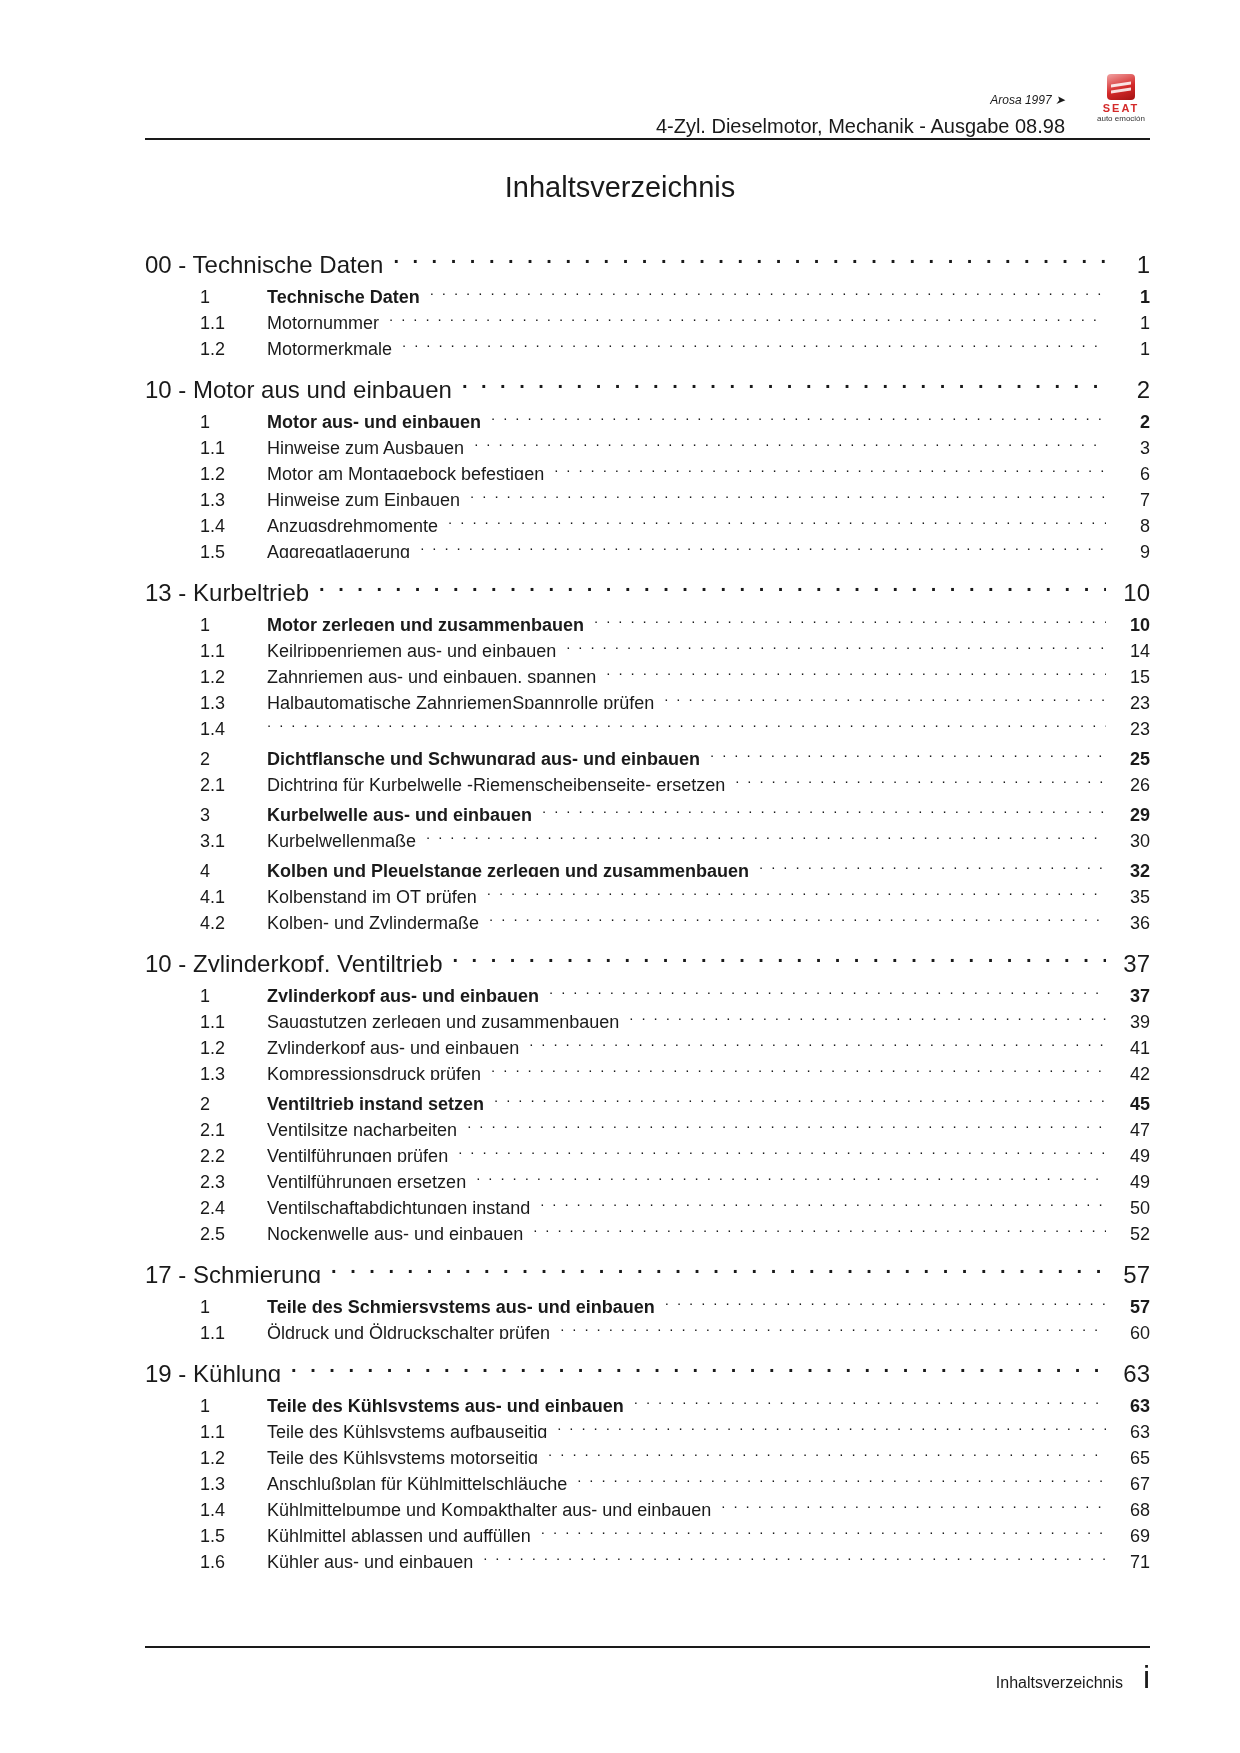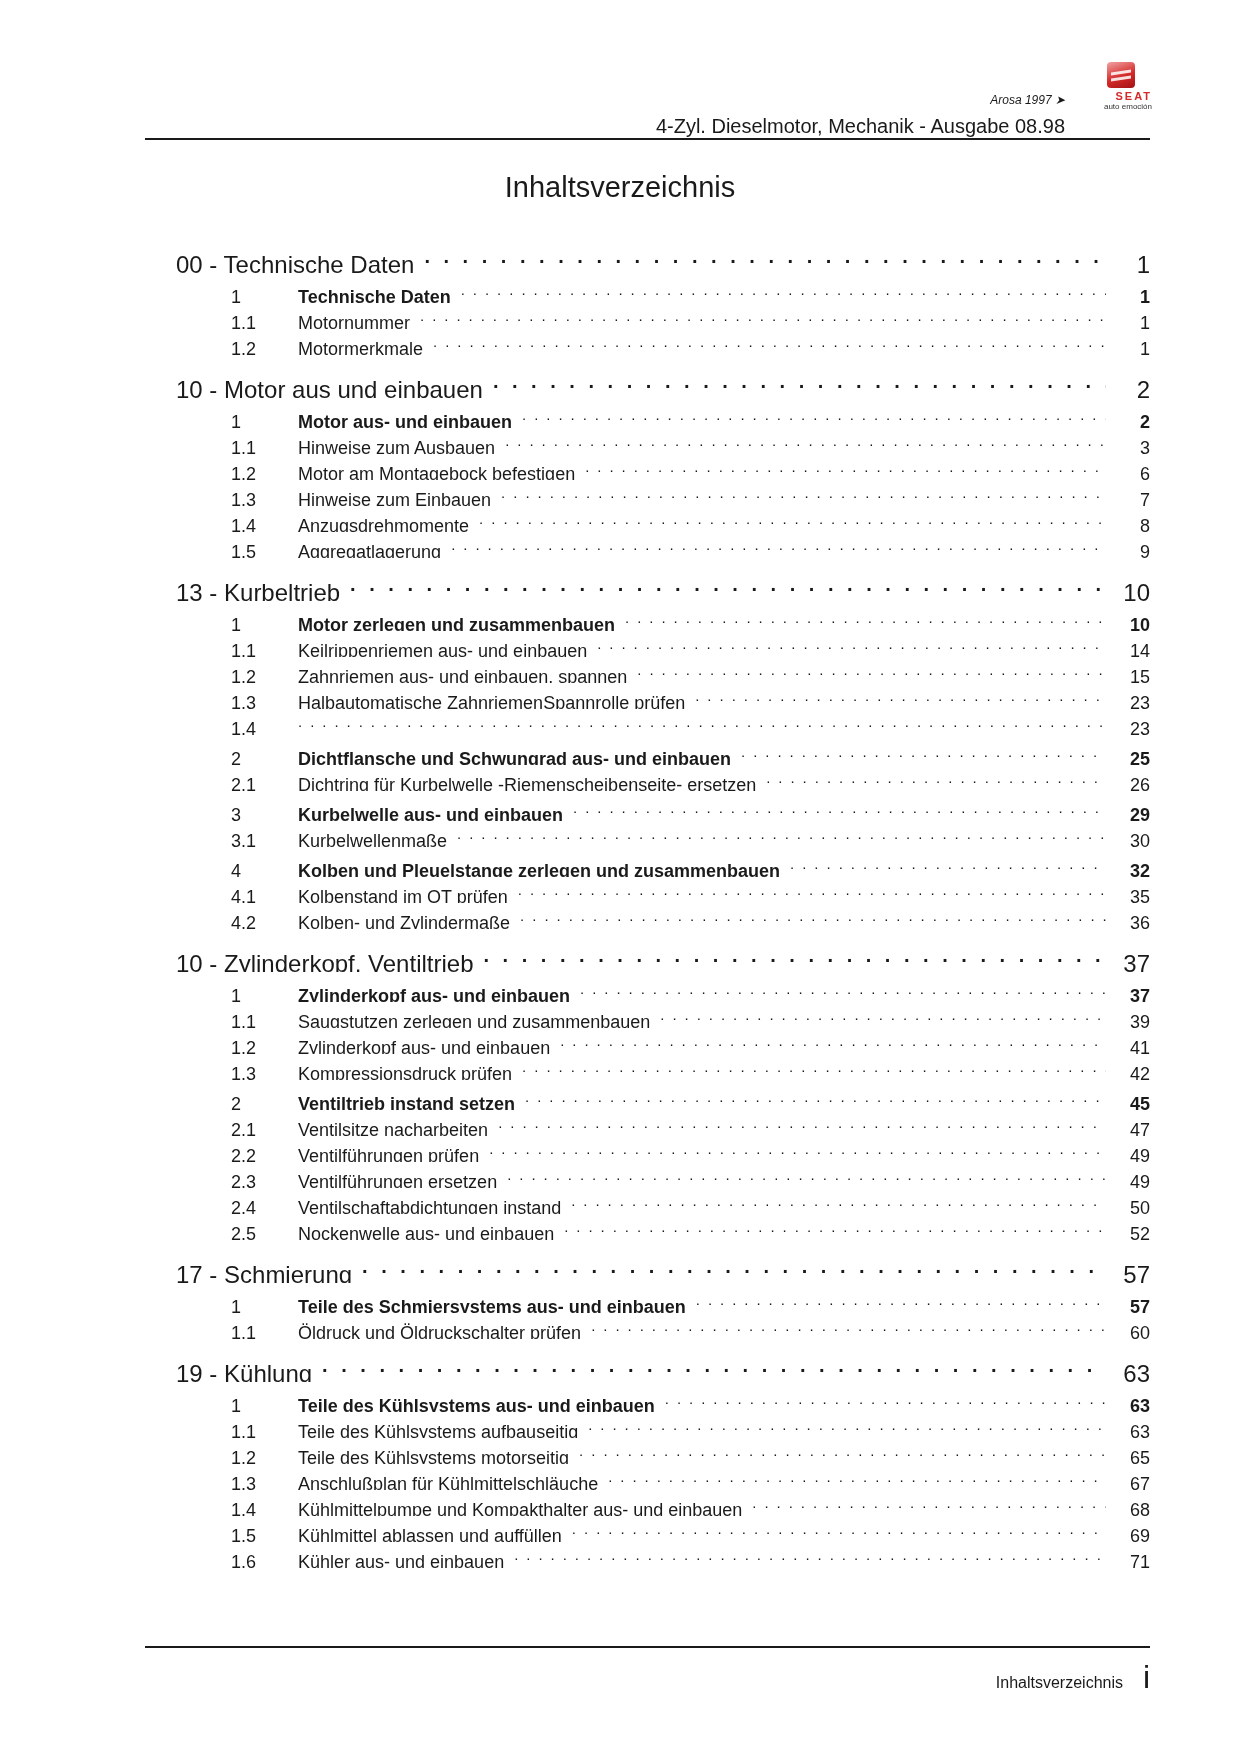--- a/index.html
+++ b/index.html
@@ -2,35 +2,35 @@
 <html><head>
 <meta charset="utf-8">
 <style>
   html, body { margin: 0; padding: 0; background: #ffffff; }
   body { width: 1240px; height: 1753px; position: relative; overflow: hidden;
          font-family: "Liberation Sans", sans-serif; color: #1a1a1a; }
   .header { position: absolute; left: 145px; top: 88px; width: 920px; }
   .header-line1 { position: absolute; right: 0; top: 0; font-size: 12px; line-height: 24px; white-space: nowrap; font-style: italic; }
   .header-line2 { position: absolute; right: 0; top: 26px; font-size: 20px; line-height: 24px; white-space: nowrap; }
   .header-rule { position: absolute; left: 145px; top: 138px; width: 1005px; height: 2px; background: #1a1a1a; }
-  .logo { position: absolute; left: 1090px; top: 62px; width: 62px; height: 56px; text-align: right; }
+  .logo { position: absolute; left: 1090px; top: 74px; width: 62px; height: 56px; text-align: center; }
   .logo-mark { width: 28px; height: 26px; margin: 0 auto; border-radius: 4px;
                background: linear-gradient(160deg, #f1a3a3 0%, #d42a2a 55%, #a31212 100%);
                position: relative; }
   .logo-mark::before, .logo-mark::after { content: ""; position: absolute; left: 4px; right: 4px; height: 3px; background: #fff; opacity: .85; }
   .logo-mark::before { top: 9px; transform: skewY(-8deg); }
   .logo-mark::after { top: 15px; transform: skewY(-8deg); }
   .logo-brand { font-size: 11px; font-weight: bold; letter-spacing: 2px; color: #d42a2a; margin-top: 3px; line-height: 11px; }
   .logo-tag { font-size: 8px; color: #333; line-height: 10px; }
 
   .title { position: absolute; left: 0; width: 1240px; top: 170px; text-align: center; font-size: 29px; line-height: 34px; }
 
   .toc { position: absolute; left: 145px; top: 240px; width: 1005px; }
   .chapter { margin-bottom: 10px; }
-  .row { display: flex; align-items: baseline; white-space: nowrap; overflow: hidden; margin-left: 31px; }
+  .row { display: flex; align-items: baseline; white-space: nowrap; overflow: hidden; }
   .row.ch { font-size: 24px; height: 33px; line-height: 33px; margin-bottom: 2px; }
   .row.sec { font-size: 18px; height: 26px; line-height: 26px; padding-left: 55px; }
   .row.sec.bold { font-weight: bold; margin-top: 4px; }
   .row.sec.bold .num { font-weight: normal; }
   .row .num { display: inline-block; width: 67px; flex: none; }
   .row .label { flex: none; padding-right: 10px; }
   .row .leader { flex: 1 1 auto; overflow: hidden; position: relative; height: 100%; }
   .row .leader::after { content: ". . . . . . . . . . . . . . . . . . . . . . . . . . . . . . . . . . . . . . . . . . . . . . . . . . . . . . . . . . . . . . . . . . . . . . . . . . . . . . . . . . . . . . . . . . . . . . . . . . . . . . . . . . . . . . . . . . . . . . . . . . . . . . . . . . . . . . . . . . . . . . . . . . . . . . . . . . . . . . . . . . . . . . . . . . . . . . . . . . . . . . . . . . . . . . ";
                         position: absolute; left: 0; right: 0; white-space: nowrap; overflow: hidden; letter-spacing: 0px; }
   .row.sec .leader::after { font-size: 15px; letter-spacing: 1.9px; font-weight: normal; }

